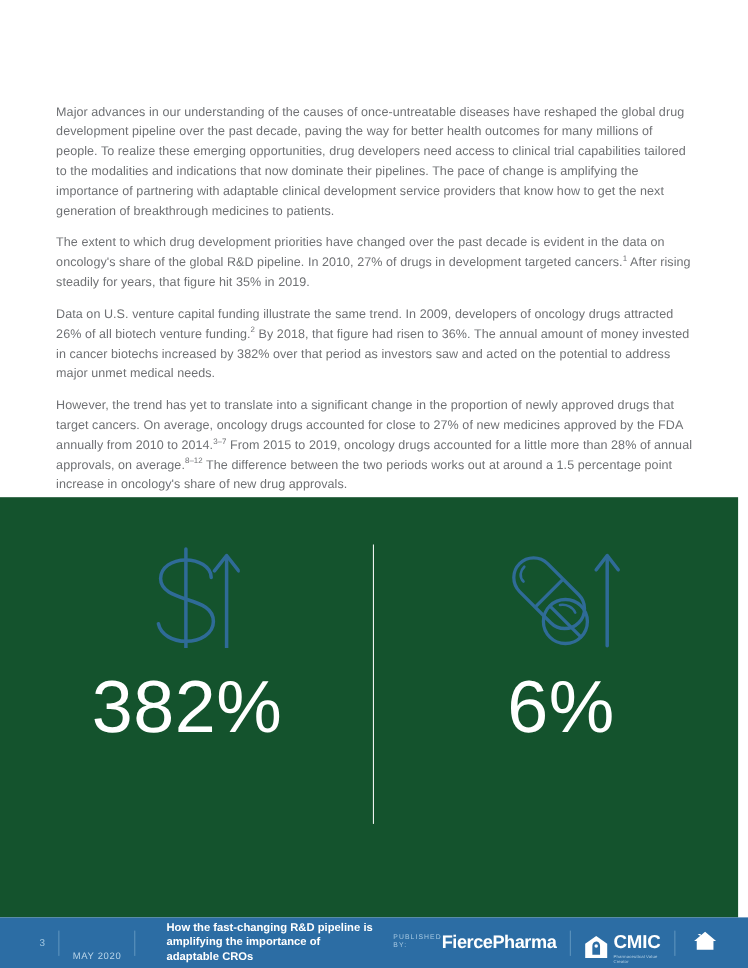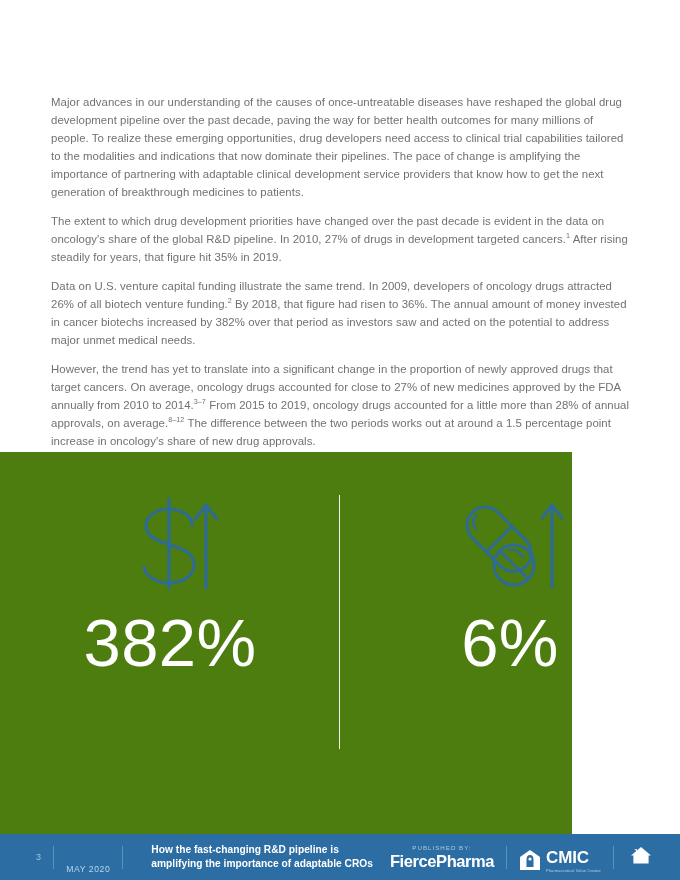--- a/index.html
+++ b/index.html
@@ -36,23 +36,23 @@
     font-size: 7.2px;
     vertical-align: super;
     line-height: 0;
   }
 
   
   .stats-panel {
     position: absolute;
     left: 0;
     top: 452px;
-    width: 572px;
+    width: 671px;
     height: 382px;
-    background: #4d7c0f;
+    background: #14532d;
   }
   .stats-row {
     position: absolute;
     left: 0;
     top: 0;
     width: 680px;
     height: 382px;
     display: flex;
     flex-direction: row;
     align-items: flex-start;
@@ -137,21 +137,21 @@
     font-weight: bold;
     line-height: 13.6px;
     white-space: pre-line;
     letter-spacing: 0.002em;
     margin-left: 16px;
   }
   .footer-spacer { flex: 1 1 auto; }
 
   .pub-block {
     display: flex;
-    flex-direction: column;
+    flex-direction: row;
     align-items: center;
     justify-content: center;
     margin-left: 16px;
   }
   .pub-by {
     color: #a8cae3;
     font-size: 6.2px;
     letter-spacing: 0.16em;
     margin-bottom: 2px;
   }
@@ -159,21 +159,21 @@
     color: #ffffff;
     font-size: 16.5px;
     font-weight: bold;
     letter-spacing: -0.025em;
     line-height: 1;
   }
 
   .cmic-block {
     display: flex;
     flex-direction: row;
-    align-items: flex-start;
+    align-items: flex-end;
     margin-top: 10px;
   }
   .cmic-text-wrap {
     display: flex;
     flex-direction: column;
     align-items: flex-start;
     margin-left: 5px;
   }
   .cmic-name {
     color: #ffffff;

